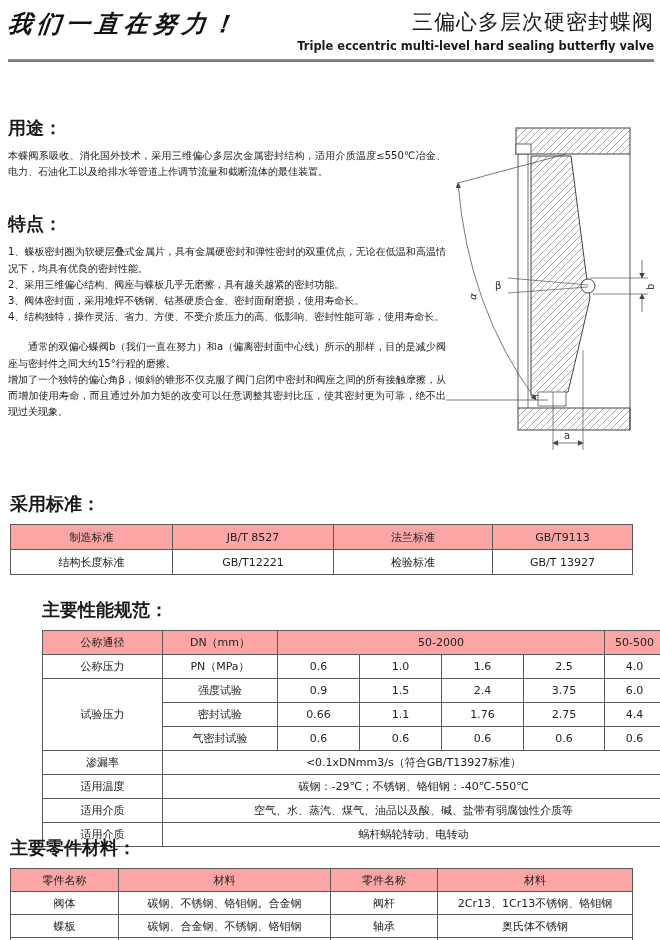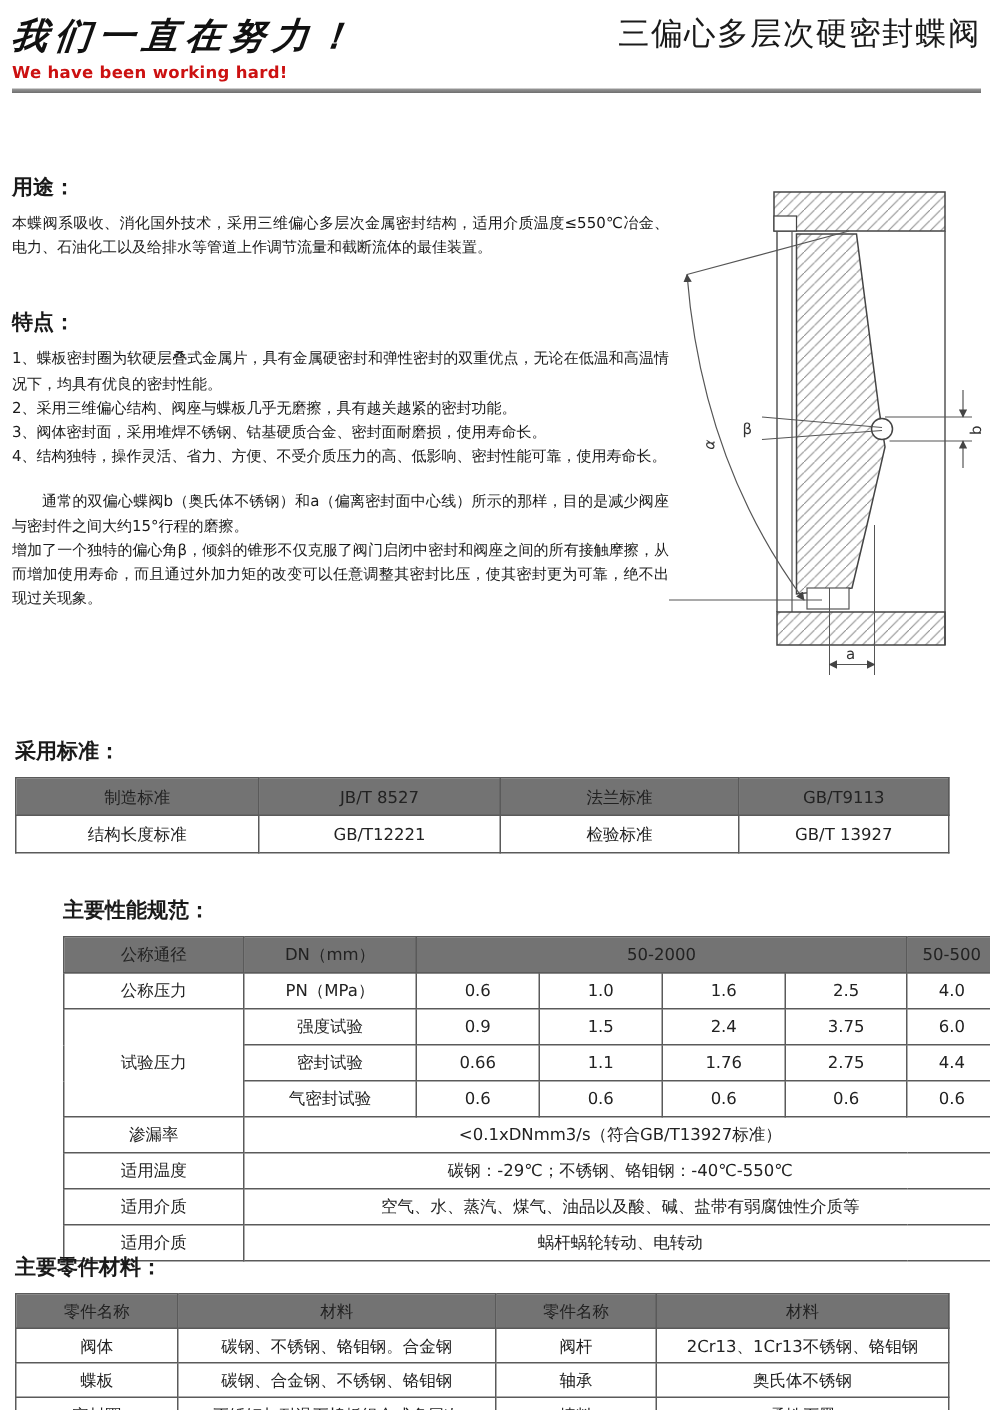--- a/index.html
+++ b/index.html
@@ -10,67 +10,67 @@
   .slogan-zh{font-family:"DejaVu Serif",serif;font-style:italic;font-weight:bold;font-size:24px;
              letter-spacing:5px;transform:skewX(-6deg);color:#111;}
   .slogan-en{color:#cc1111;font-weight:bold;font-size:11px;margin-top:2px;letter-spacing:0.2px;}
   .title-block{text-align:right;}
   .title-zh{font-size:21px;font-weight:normal;letter-spacing:1px;}
   .title-en{font-size:11.5px;font-weight:bold;margin-top:3px;}
   .divider{position:absolute;left:8px;right:6px;top:59px;height:3px;
            background:linear-gradient(#9a9a9a,#6e6e6e);border-interactable:none;}
   
   .textcol{position:absolute;left:8px;top:116px;width:438px;}
-  .sec-h{font-size:14px;font-weight:bold;margin:0 0 8px 0;}
+  .sec-h{font-size:18px;font-weight:bold;margin:0 0 8px 0;}
   .body-p{font-size:10px;line-height:1.62;margin:0;text-align:justify;}
   .feat-gap{margin-top:32px;}
   .note-p1{text-indent:2em;margin-top:14px;}
   
   .diagram{position:absolute;left:438px;top:98px;width:222px;height:372px;}
   .diagram svg{display:block;}
   .dim-label{font-size:10px;fill:#333;font-family:"DejaVu Sans",sans-serif;}
   
   .tbl-sec{position:absolute;left:10px;width:622px;}
   .sec-standards{top:492px;}
   .sec-performance{top:598px;padding-left:32px;}
   .sec-materials{top:836px;}
   table{border-collapse:collapse;width:622px;table-layout:fixed;margin-top:8px;}
   td{border:1px solid #5a5a5a;font-size:11px;text-align:center;vertical-align:middle;
      padding:2px 4px;height:19px;color:#222;}
   .std-tbl td{height:20px;}
-  .hdr-row td{background:#737373;}
+  .hdr-row td{background:#fca5a5;}
   .mat-tbl td{height:18px;}
 </style>
 </head>
 <body>
 
 <div class="page">
 
   <div class="hdr">
     <div>
       <div class="slogan-zh">我们一直在努力！</div>
-      <div class="slogan-en">We have been working hard!</div>
     </div>
     <div class="title-block">
       <div class="title-zh">三偏心多层次硬密封蝶阀</div>
+      <div class="title-en">Triple eccentric multi-level hard sealing butterfly valve</div>
     </div>
   </div>
   <div class="divider"></div>
 
   <div class="textcol">
     <h3 class="sec-h">用途：</h3>
     <p class="body-p">本蝶阀系吸收、消化国外技术，采用三维偏心多层次金属密封结构，适用介质温度≤550℃冶金、电力、石油化工以及给排水等管道上作调节流量和截断流体的最佳装置。</p>
 
     <h3 class="sec-h feat-gap">特点：</h3>
     <p class="body-p">1、蝶板密封圈为软硬层叠式金属片，具有金属硬密封和弹性密封的双重优点，无论在低温和高温情况下，均具有优良的密封性能。</p>
     <p class="body-p">2、采用三维偏心结构、阀座与蝶板几乎无磨擦，具有越关越紧的密封功能。</p>
     <p class="body-p">3、阀体密封面，采用堆焊不锈钢、钴基硬质合金、密封面耐磨损，使用寿命长。</p>
     <p class="body-p">4、结构独特，操作灵活、省力、方便、不受介质压力的高、低影响、密封性能可靠，使用寿命长。</p>
 
-    <p class="body-p note-p1">通常的双偏心蝶阀b（奥氏体不锈钢）和a（偏离密封面中心线）所示的那样，目的是减少阀座与密封件之间大约15°行程的磨擦。</p>
+    <p class="body-p note-p1">通常的双偏心蝶阀b（我们一直在努力）和a（偏离密封面中心线）所示的那样，目的是减少阀座与密封件之间大约15°行程的磨擦。</p>
     <p class="body-p">增加了一个独特的偏心角β，倾斜的锥形不仅克服了阀门启闭中密封和阀座之间的所有接触摩擦，从而增加使用寿命，而且通过外加力矩的改变可以任意调整其密封比压，使其密封更为可靠，绝不出现过关现象。</p>
   </div>
 
   <div class="diagram">
     <svg width="222" height="372" viewBox="0 0 222 372">
       <defs>
         <pattern id="hatch" patternUnits="userSpaceOnUse" width="7" height="7">
           <path d="M0,7 L7,0" stroke="#8a8a8a" stroke-width="0.7"></path>
         </pattern>
         <marker id="arr" viewBox="0 0 10 10" refX="9" refY="5" markerWidth="7" markerHeight="7" orient="auto-start-reverse">

